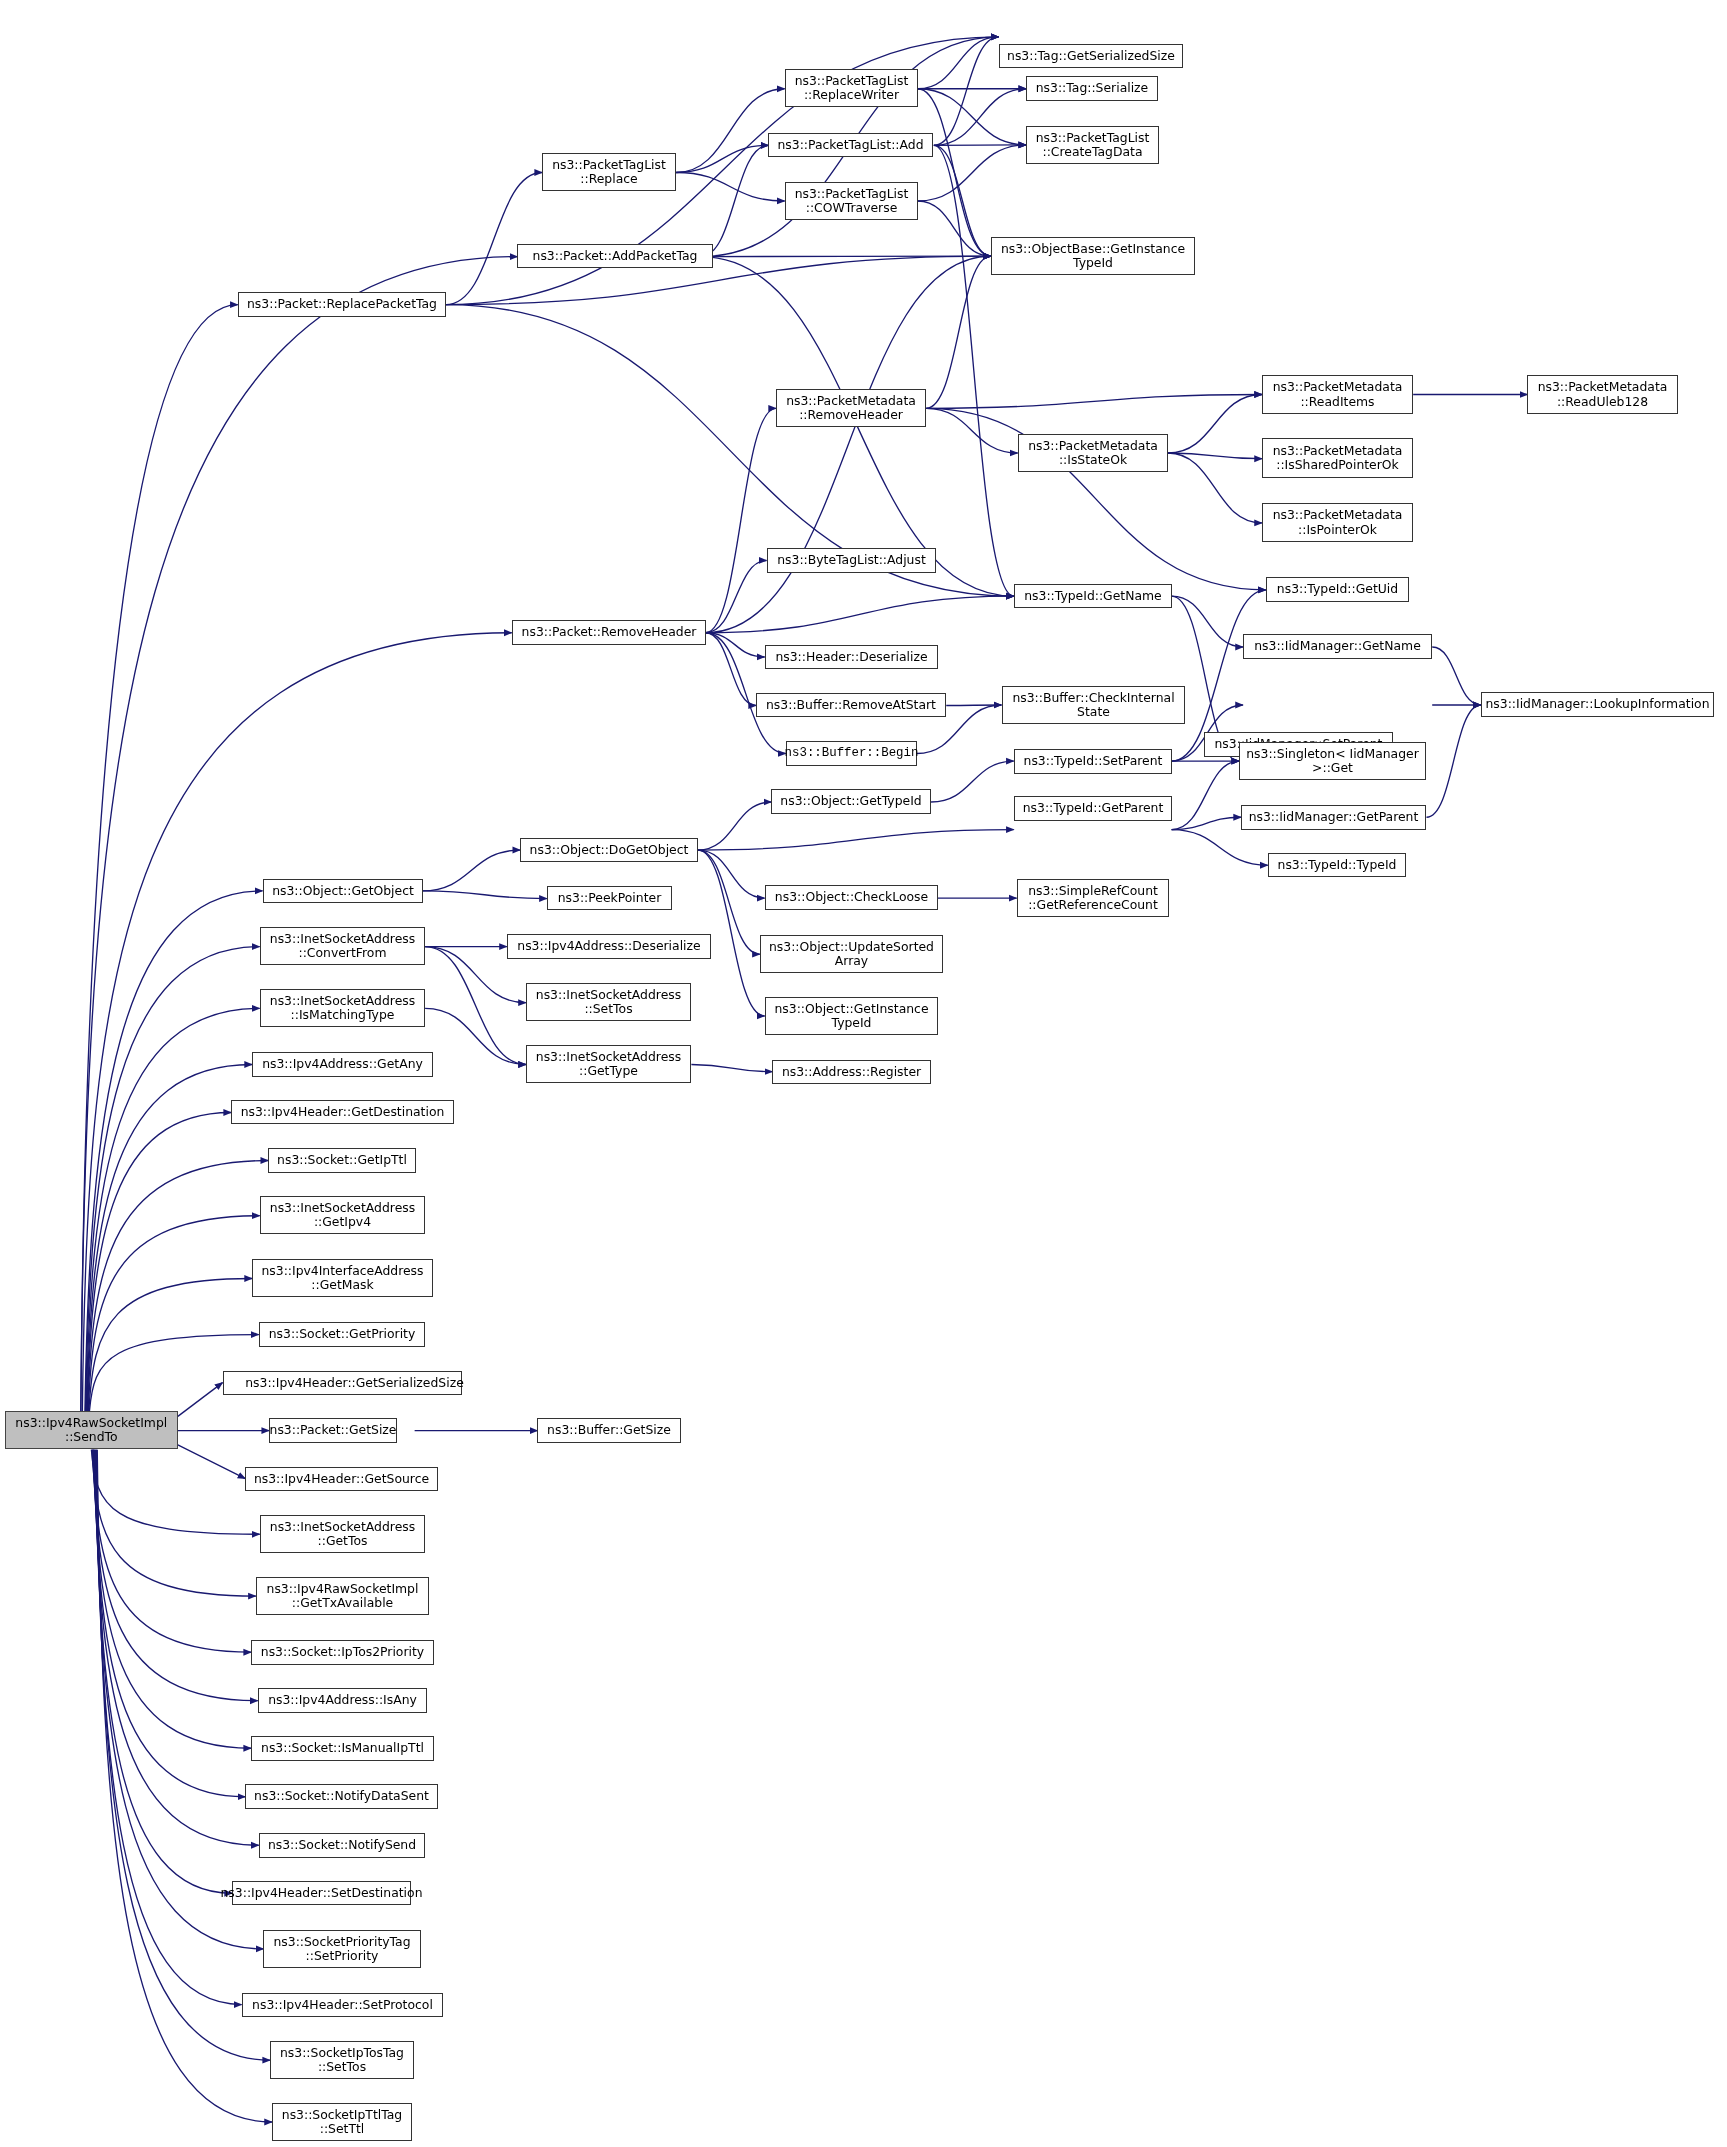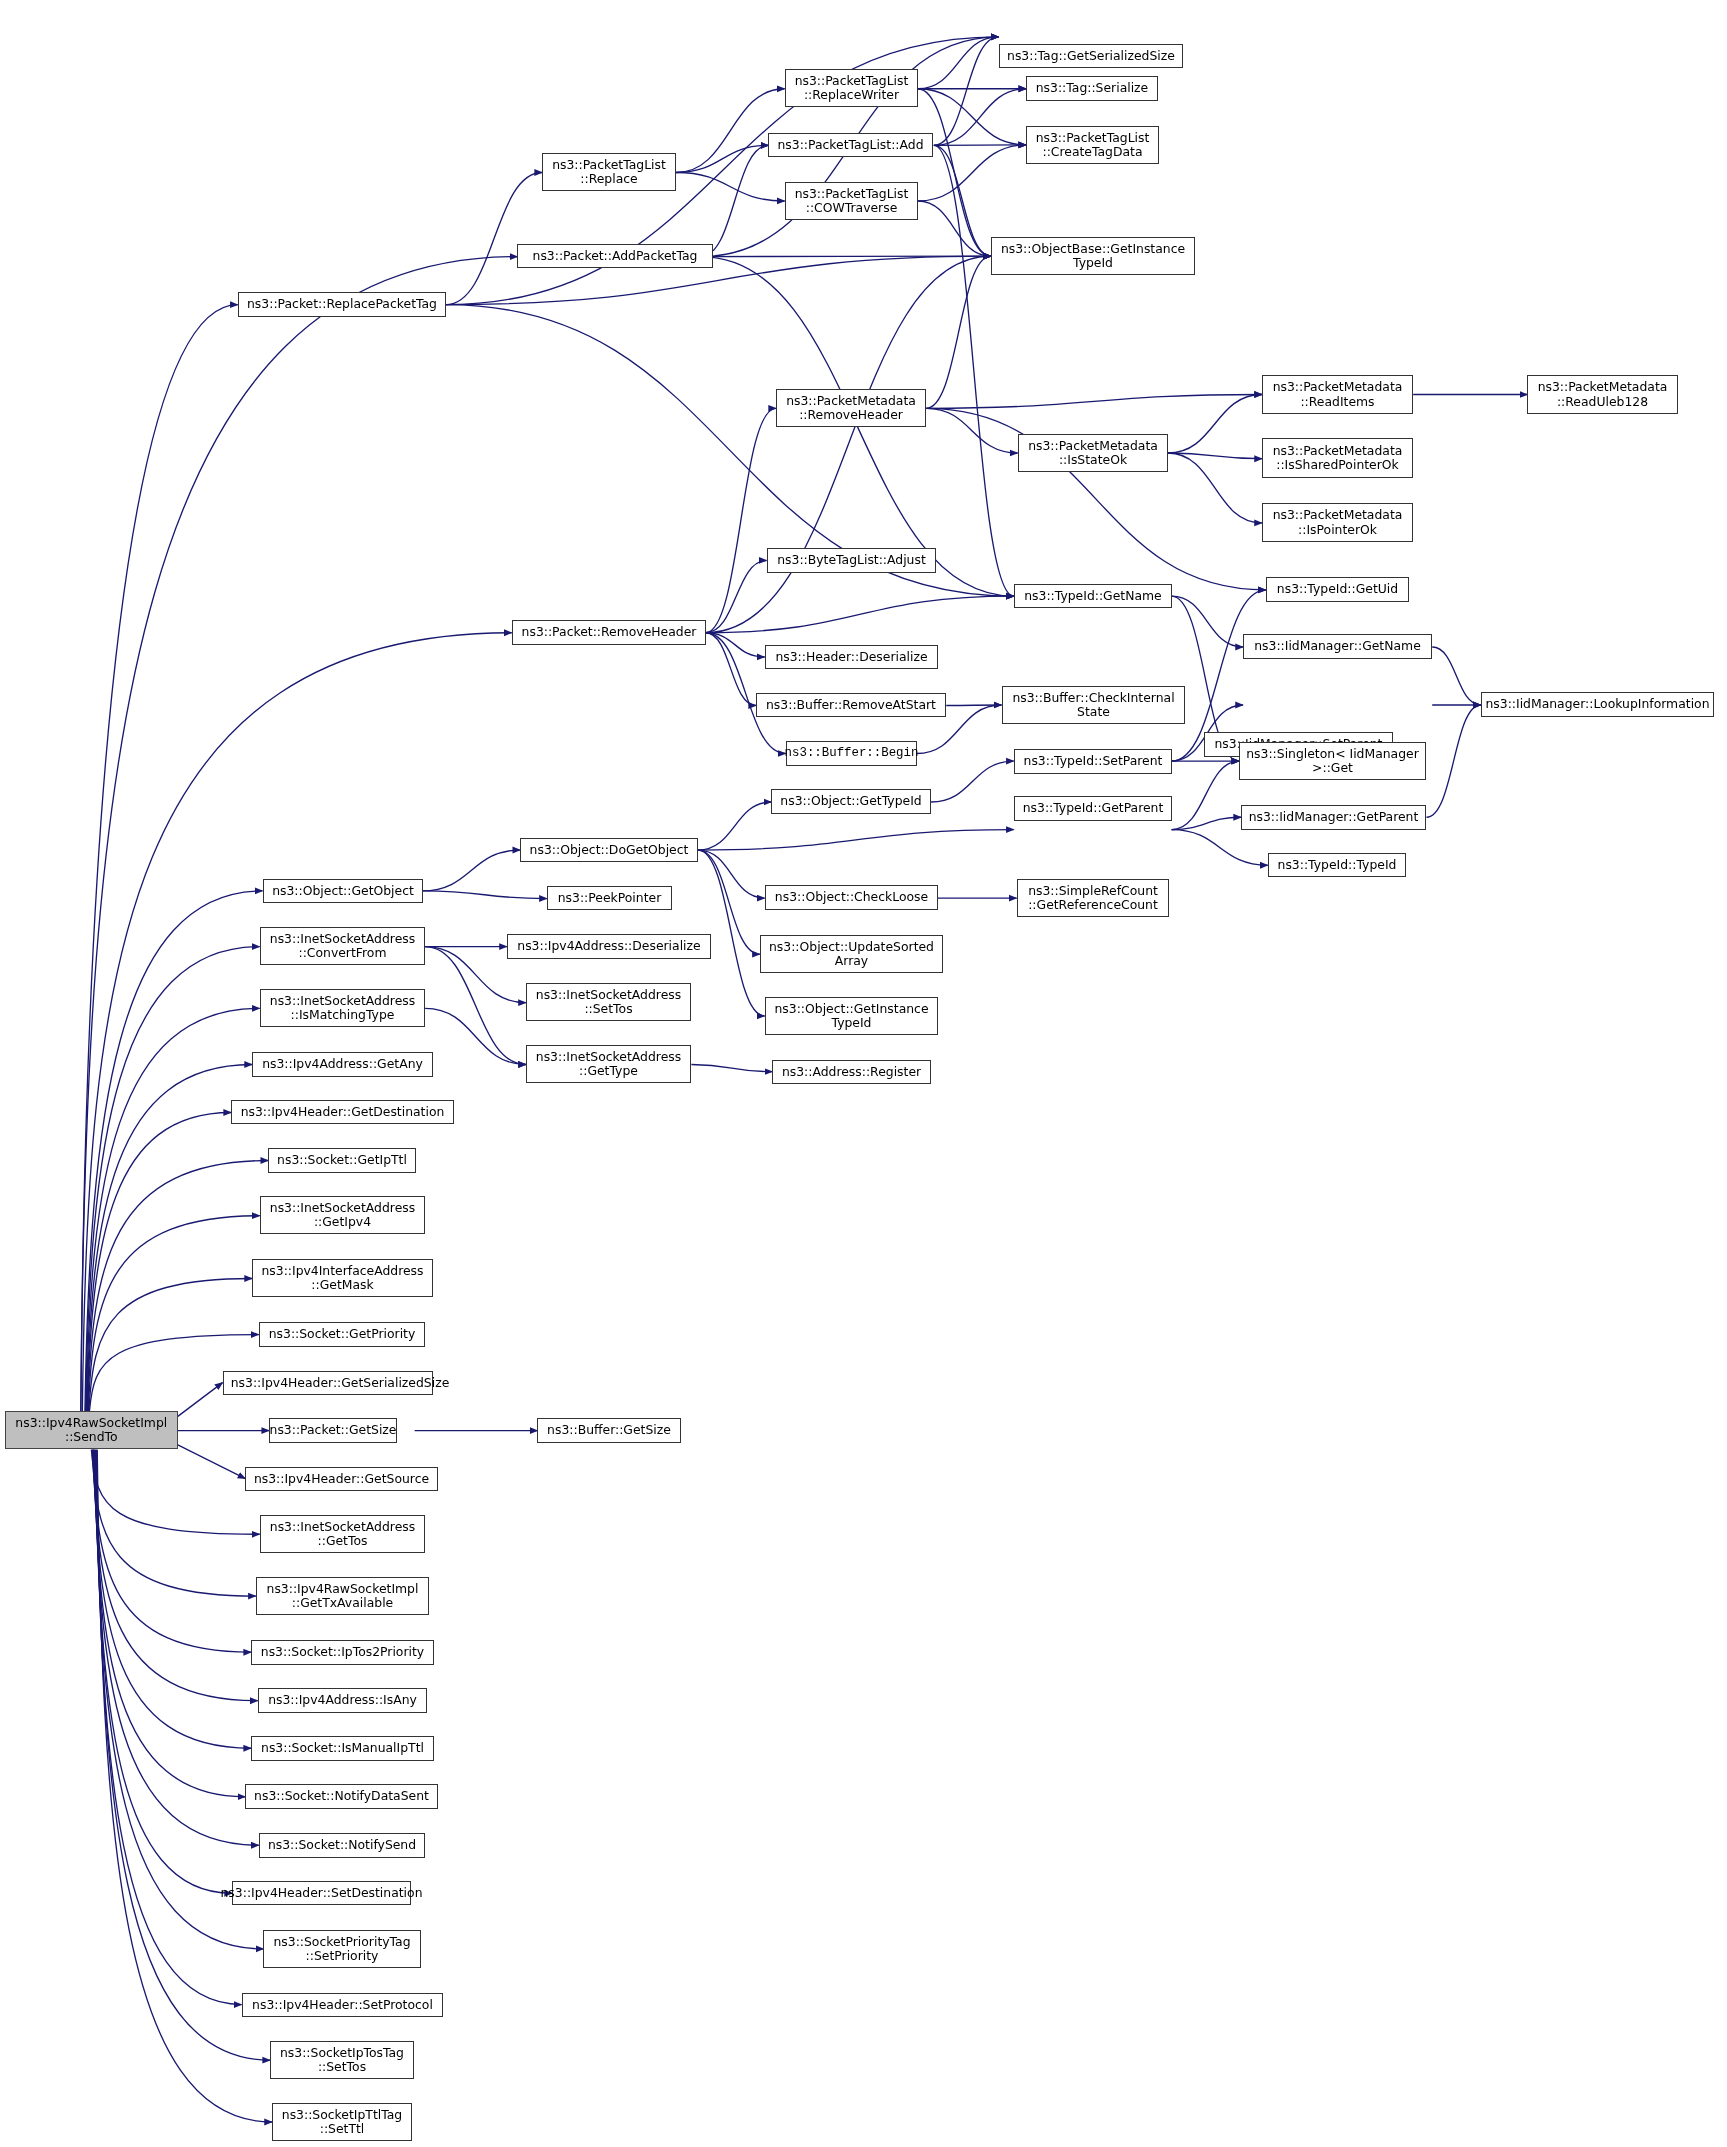--- a/index.html
+++ b/index.html
@@ -291,21 +291,21 @@
       <span>ns3::InetSocketAddress</span>
       <span>::GetIpv4</span>
     </div>
     <div class="node" style="left: 252px; top: 1259px; width: 181px; height: 38px;">
       <span>ns3::Ipv4InterfaceAddress</span>
       <span>::GetMask</span>
     </div>
     <div class="node" style="left: 259px; top: 1322px; width: 166px; height: 25px;">
       <span>ns3::Socket::GetPriority</span>
     </div>
-    <div class="node" style="left: 223px; top: 1371px; width: 210px; height: 24px; padding-left: 24px;">
+    <div class="node" style="left: 223px; top: 1371px; width: 239px; height: 24px; padding-left: 24px;">
       <span>ns3::Ipv4Header::GetSerializedSize</span>
     </div>
     <div class="node" style="left: 269px; top: 1418px; width: 128px; height: 25px;">
       <span>ns3::Packet::GetSize</span>
     </div>
     <div class="node" style="left: 537px; top: 1418px; width: 144px; height: 25px;">
       <span>ns3::Buffer::GetSize</span>
     </div>
     <div class="node" style="left: 245px; top: 1467px; width: 193px; height: 24px;">
       <span>ns3::Ipv4Header::GetSource</span>

